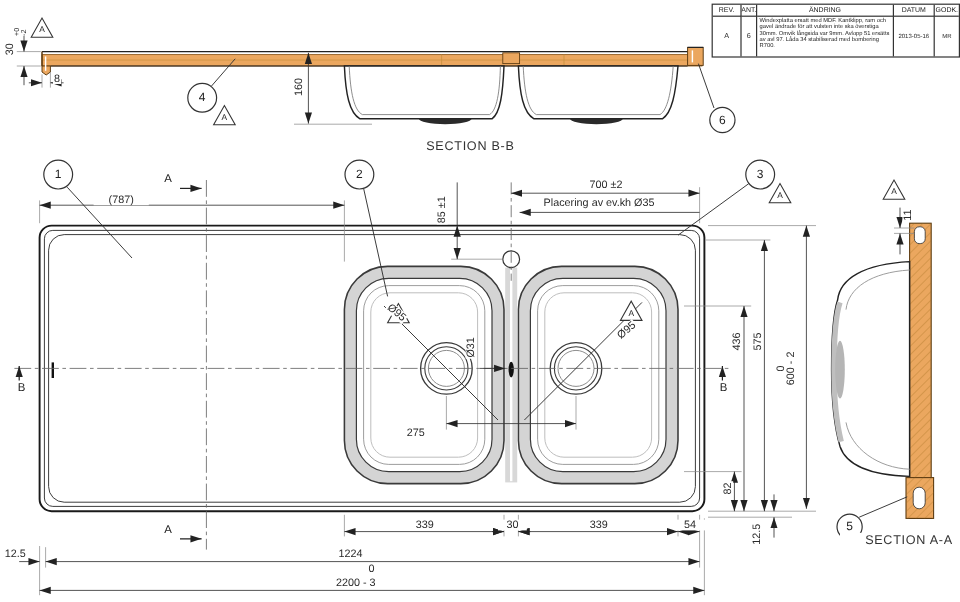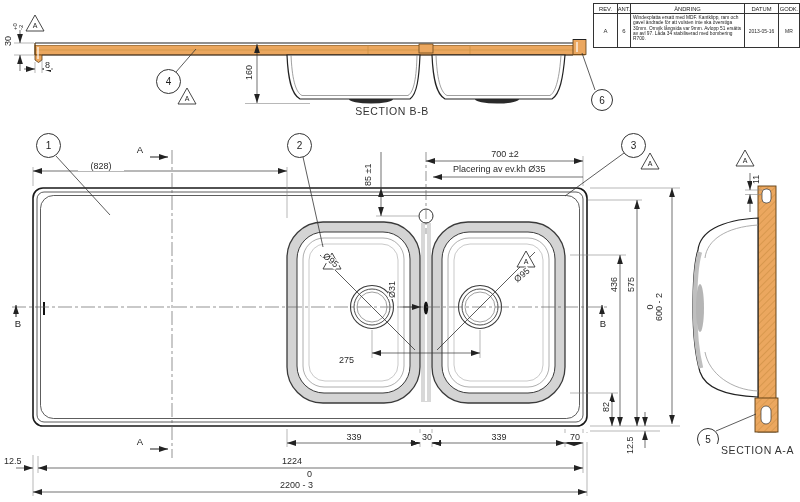--- a/index.html
+++ b/index.html
@@ -258,32 +258,32 @@
 <span class="tri-l" style="left:327px;top:260px">A</span>
 <span class="tri-l" style="left:521px;top:258px">A</span>
 <span class="tri-l" style="left:645px;top:160px">A</span>
 <span class="tri-l" style="left:740px;top:157px">A</span>
 
 <span class="cutl" style="left:134px;top:144px">A</span>
 <span class="cutl" style="left:134px;top:436px">A</span>
 <span class="cutl" style="left:12px;top:318px">B</span>
 <span class="cutl" style="left:597px;top:318px">B</span>
 
-<span class="sec" style="left:330px;top:105px;width:124px">SECTION B-B</span>
+<span class="sec" style="left:330px;top:116px;width:124px">SECTION B-B</span>
 <span class="sec" style="left:700px;top:444px;width:115px">SECTION A-A</span>
 
 <span class="lbl rot" style="left:4px;top:47px">30</span>
 <div class="tolcol" style="left:12px;top:30px">
   <span style="display:block">+0</span>
   <span style="display:block">-2</span>
 </div>
 <span class="lbl" style="left:44px;top:61px">8</span>
 <span class="lbl rot" style="left:245px;top:81px">160</span>
 
-<span class="lbl ctr" style="left:78px;top:162px;width:44px">(828)</span>
+<span class="lbl ctr" style="left:78px;top:162px;width:44px">(787)</span>
 <span class="lbl rot" style="left:364px;top:187px">85 ±1</span>
 <span class="lbl ctr" style="left:464px;top:150px;width:80px">700 ±2</span>
 <span class="lbl" style="left:452px;top:165px">Placering av ev.kh  Ø35</span>
 
 <span class="lbl rot45" style="left:326px;top:251px">Ø95</span>
 <span class="lbl rotm45" style="left:512px;top:278px">Ø95</span>
 <span class="lbl rot" style="left:388px;top:299px">Ø31</span>
 <span class="lbl" style="left:338px;top:356px">275</span>
 
 <span class="lbl rot" style="left:610px;top:293px">436</span>
@@ -291,20 +291,20 @@
 <div class="dimblk" style="left:646px;top:327px;width:40px">
   <span style="display:block">0</span>
   <span style="display:block">600 - 2</span>
 </div>
 <span class="lbl rot" style="left:602px;top:413px">82</span>
 <span class="lbl rot" style="left:626px;top:455px">12.5</span>
 
 <span class="lbl ctr" style="left:333px;top:433px;width:40px">339</span>
 <span class="lbl ctr" style="left:415px;top:433px;width:22px">30</span>
 <span class="lbl ctr" style="left:478px;top:433px;width:40px">339</span>
-<span class="lbl ctr" style="left:562px;top:433px;width:24px">70</span>
+<span class="lbl ctr" style="left:562px;top:433px;width:24px">54</span>
 <span class="lbl" style="left:281px;top:457px">1224</span>
 <span class="lbl" style="left:306px;top:470px">0</span>
 <span class="lbl" style="left:279px;top:481px">2200 - 3</span>
 <span class="lbl" style="left:3px;top:457px">12.5</span>
 <span class="lbl rot" style="left:752px;top:185px">11</span>
 
 </div>
 
 </body></html>

